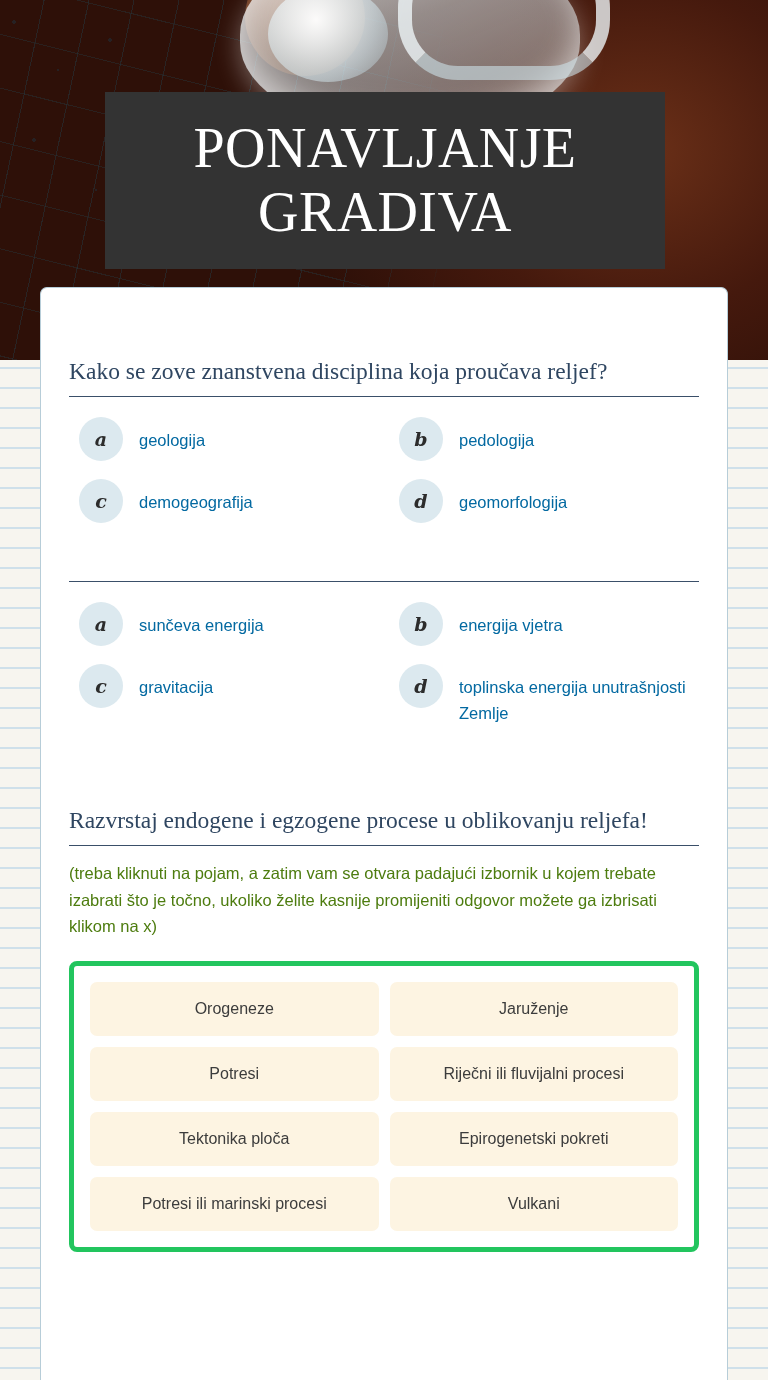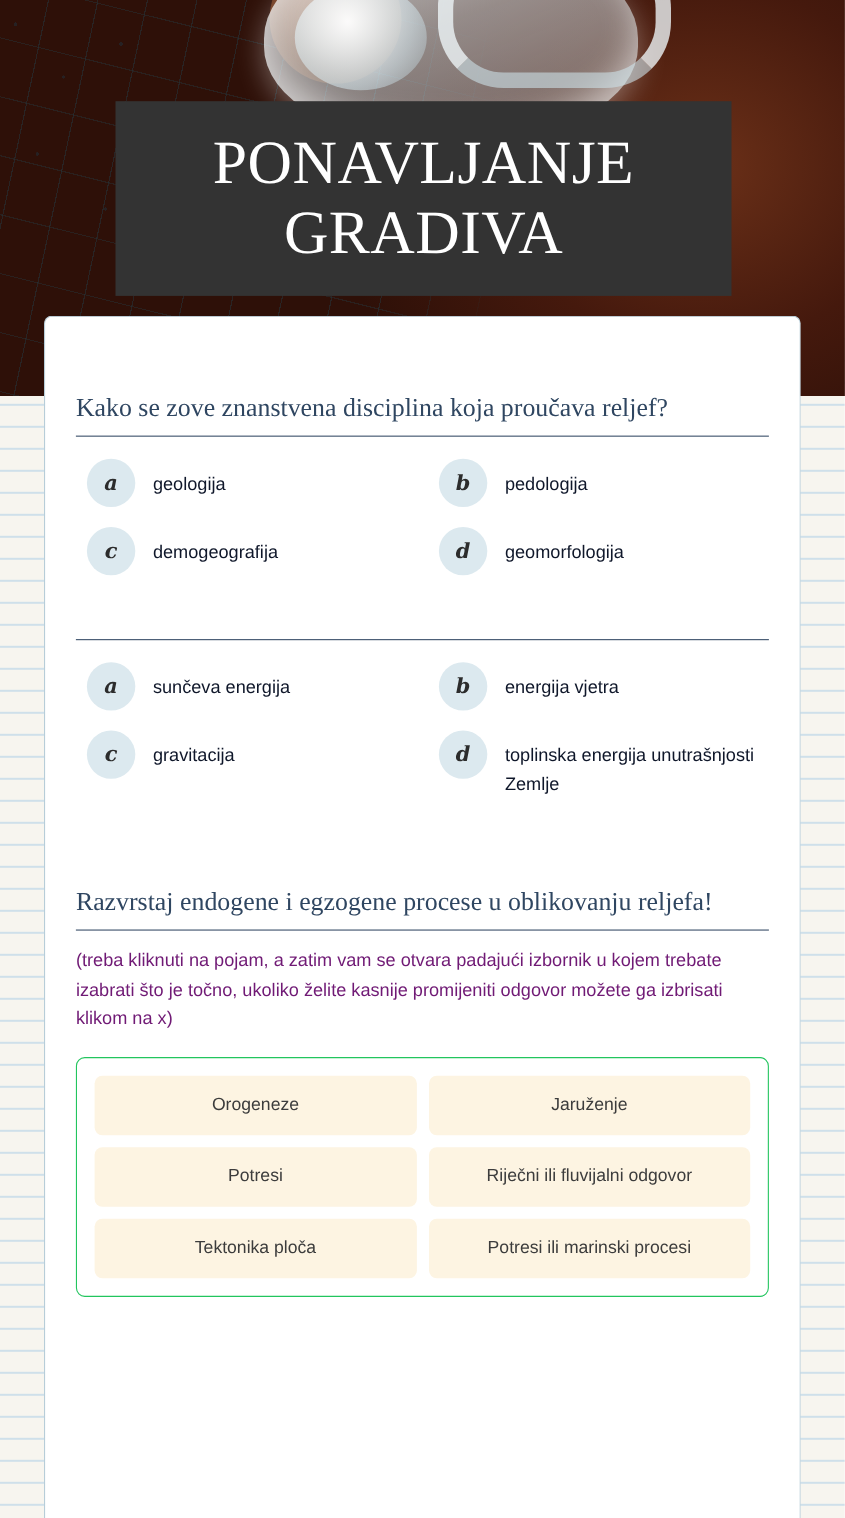--- a/index.html
+++ b/index.html
@@ -178,39 +178,39 @@
     display:flex; align-items:center; justify-content:center;
     font-family:"DejaVu Serif", serif;
     font-style:italic;
     font-weight:700;
     font-size:19px;
     color:#2c2c2c;
   }
   .answer-text {
     font-size:16.5px;
     line-height:1.6;
-    color:#0f172a;
+    color:#0369a1;
     padding-top:10px;
   }
 
   .q-gap { height:52px; }
   .q-gap-lg { height:72px; }
 
   .q-note {
     font-size:16.5px;
     line-height:1.62;
-    color:#701a75;
+    color:#4d7c0f;
     padding:14px 0 0 0;
     margin:0;
   }
 
   
   .tiles-box {
     margin-top:21px;
-    border:1px solid #22c55e;
+    border:5px solid #22c55e;
     border-radius:8px;
     padding:16px;
     display:grid;
     grid-template-columns:1fr 1fr;
     gap:11px;
   }
   .tile {
     background:#fdf4e2;
     border-radius:7px;
     height:54px;
@@ -296,20 +296,22 @@
 
     <section class="question-block">
       <h2 class="q-title">Razvrstaj endogene i egzogene procese u oblikovanju reljefa!</h2>
       <div class="q-rule"></div>
       <p class="q-note">(treba kliknuti na pojam, a zatim vam se otvara padajući izbornik u kojem trebate izabrati što je točno, ukoliko želite kasnije promijeniti odgovor možete ga izbrisati klikom na x)</p>
 
       <div class="tiles-box">
         <div class="tile">Orogeneze</div>
         <div class="tile">Jaruženje</div>
         <div class="tile">Potresi</div>
-        <div class="tile">Riječni ili fluvijalni odgovor</div>
+        <div class="tile">Riječni ili fluvijalni procesi</div>
         <div class="tile">Tektonika ploča</div>
+        <div class="tile">Epirogenetski pokreti</div>
         <div class="tile">Potresi ili marinski procesi</div>
+        <div class="tile">Vulkani</div>
       </div>
     </section>
 
   </div>
 </div>
 
 </body></html>

